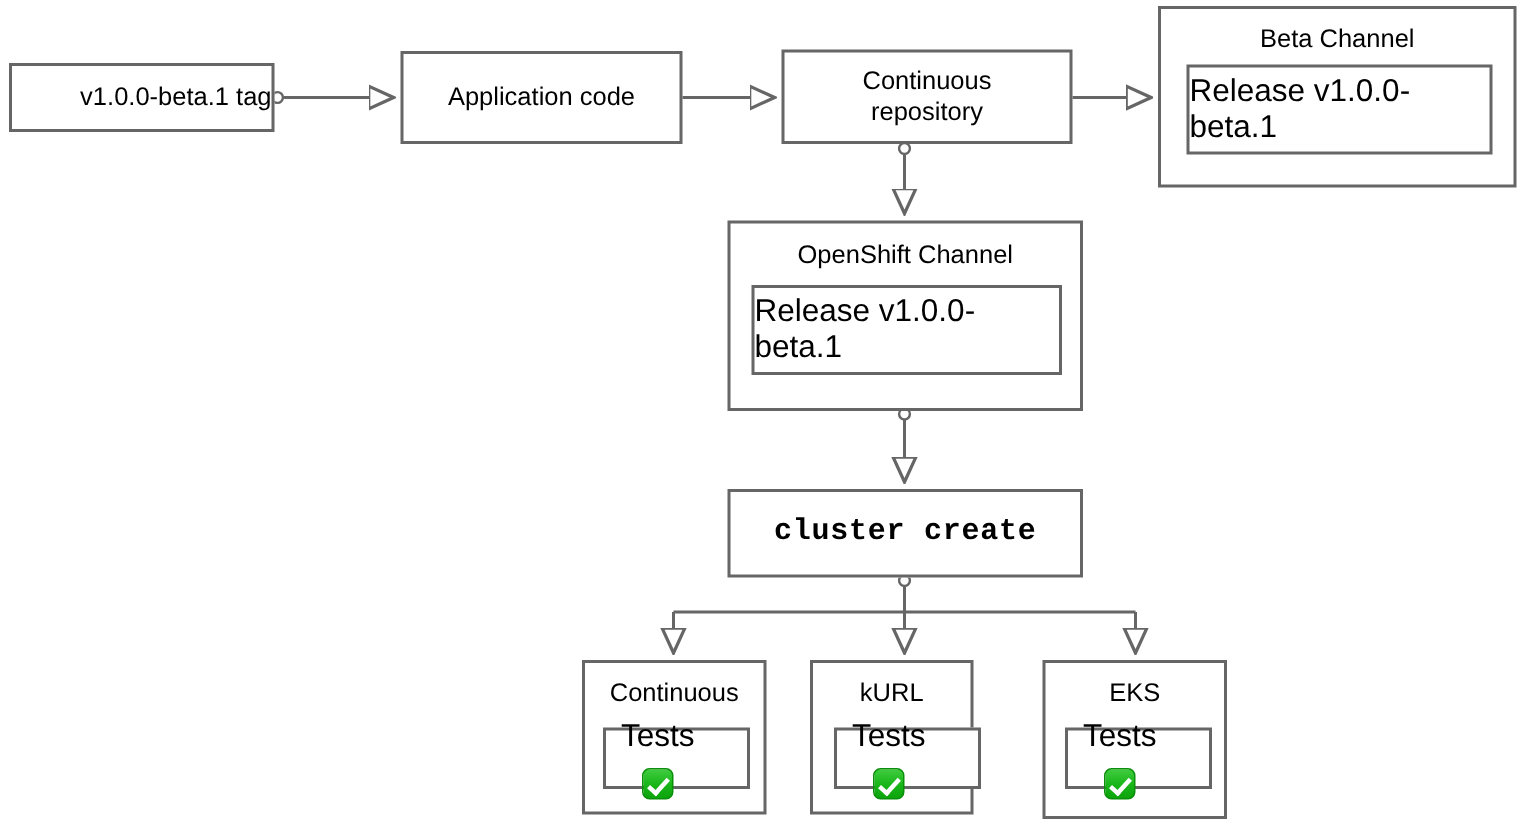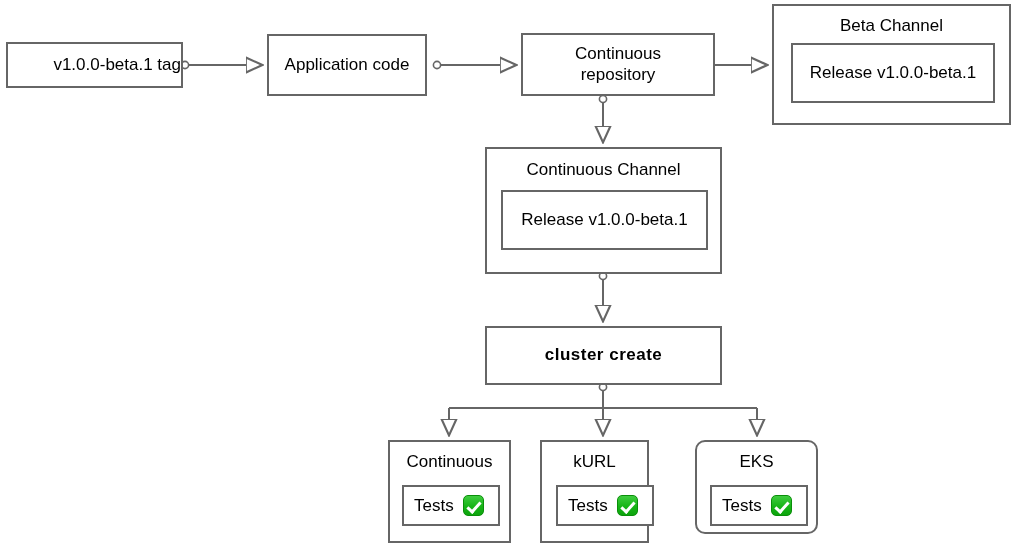--- a/index.html
+++ b/index.html
@@ -34,23 +34,23 @@
     display: flex;
     align-items: center;
     justify-content: center;
     text-align: center;
     color: #000000;
     font-size: 17px;
     line-height: 1.22;
     font-family: "Liberation Sans", sans-serif;
   }
   .node.mono {
-    font-family: Liberation Sans, sans-serif;
+    font-family: Liberation Mono, monospace;
     font-weight: bold;
-    font-size: 17px;
+    font-size: 20px;
     letter-spacing: 0.5px;
   }
   .container-node {
     position: absolute;
     box-sizing: border-box;
     background: #ffffff;
     border: 2px solid #666666;
   }
   .container-title {
     position: absolute;
@@ -62,32 +62,33 @@
     font-family: "Liberation Sans", sans-serif;
   }
   .inner-node {
     position: absolute;
     box-sizing: border-box;
     background: #ffffff;
     border: 2px solid #666666;
     display: flex;
     align-items: center;
     justify-content: center;
-    font-size: 17px;
+    font-size: 21px;
     color: #000000;
     font-family: "Liberation Sans", sans-serif;
   }
   .inner-node.left {
     justify-content: flex-start;
     padding-left: 10px;
   }
   .tests-row {
     display: flex;
     align-items: center;
     gap: 9px;
+    flex-direction: column;
   }
   .check-emoji {
     display: inline-block;
     width: 21px;
     height: 21px;
     border-radius: 5px;
     background: linear-gradient(180deg, #3fcc3f 0%, #17b517 55%, #0da40d 100%);
     border: 1px solid #0a8f0a;
     position: relative;
     box-sizing: border-box;
@@ -140,42 +141,42 @@
       <path d="M 603 408 L 603 435" marker-end="url(#arrow)"></path>
       <path d="M 757 408 L 757 435" marker-end="url(#arrow)"></path>
       <circle cx="603" cy="387" r="3.6" fill="#ffffff" stroke="#666666" stroke-width="1.6"></circle>
     </g>
   </svg>
 
   <div class="node" style="left:6px; top:42px; width:177px; height:46px;justify-content:flex-end;">
     <span>v1.0.0-beta.1 tag</span>
   </div>
 
-  <div class="node" style="left:267px; top:34px; width:160px; height:62px;">
+  <div class="node" style="left:267px; top:34px; width:188px; height:62px;">
     <div>
       <div>Application code</div>
     </div>
   </div>
 
   <div class="node" style="left:521px; top:33px; width:194px; height:63px;">
     <div>
       <div>Continuous</div>
       <div>repository</div>
     </div>
   </div>
 
   <div class="container-node" style="left:772px; top:4px; width:239px; height:121px;">
     <div class="container-title" style="top:10px;">Beta Channel</div>
     <div class="inner-node" style="left:17px; top:37px; width:204px; height:60px;">
       <span>Release v1.0.0-beta.1</span>
     </div>
   </div>
 
   <div class="container-node" style="left:485px; top:147px; width:237px; height:127px;">
-    <div class="container-title" style="top:11px;">Continuous Channel</div>
+    <div class="container-title" style="top:11px;">OpenShift Channel</div>
     <div class="inner-node" style="left:14px; top:41px; width:207px; height:60px;">
       <span>Release v1.0.0-beta.1</span>
     </div>
   </div>
 
   <div class="node mono" style="left:485px; top:326px; width:237px; height:59px;">
     <span>cluster create</span>
   </div>
 
   <div class="container-node" style="left:388px; top:440px; width:123px; height:103px;">
@@ -191,21 +192,21 @@
   <div class="container-node" style="left:540px; top:440px; width:109px; height:103px;">
     <div class="container-title" style="top:10px;">kURL</div>
     <div class="inner-node left" style="left:14px; top:43px; width:98px; height:41px;">
       <span class="tests-row">
         <span>Tests</span>
         <span class="check-emoji"></span>
       </span>
     </div>
   </div>
 
-  <div class="container-node" style="left:695px; top:440px; width:123px; height:94px;border-radius:10px;">
+  <div class="container-node" style="left:695px; top:440px; width:123px; height:106px;">
     <div class="container-title" style="top:10px;">EKS</div>
     <div class="inner-node left" style="left:13px; top:43px; width:98px; height:41px;">
       <span class="tests-row">
         <span>Tests</span>
         <span class="check-emoji"></span>
       </span>
     </div>
   </div>
 
 </div>

